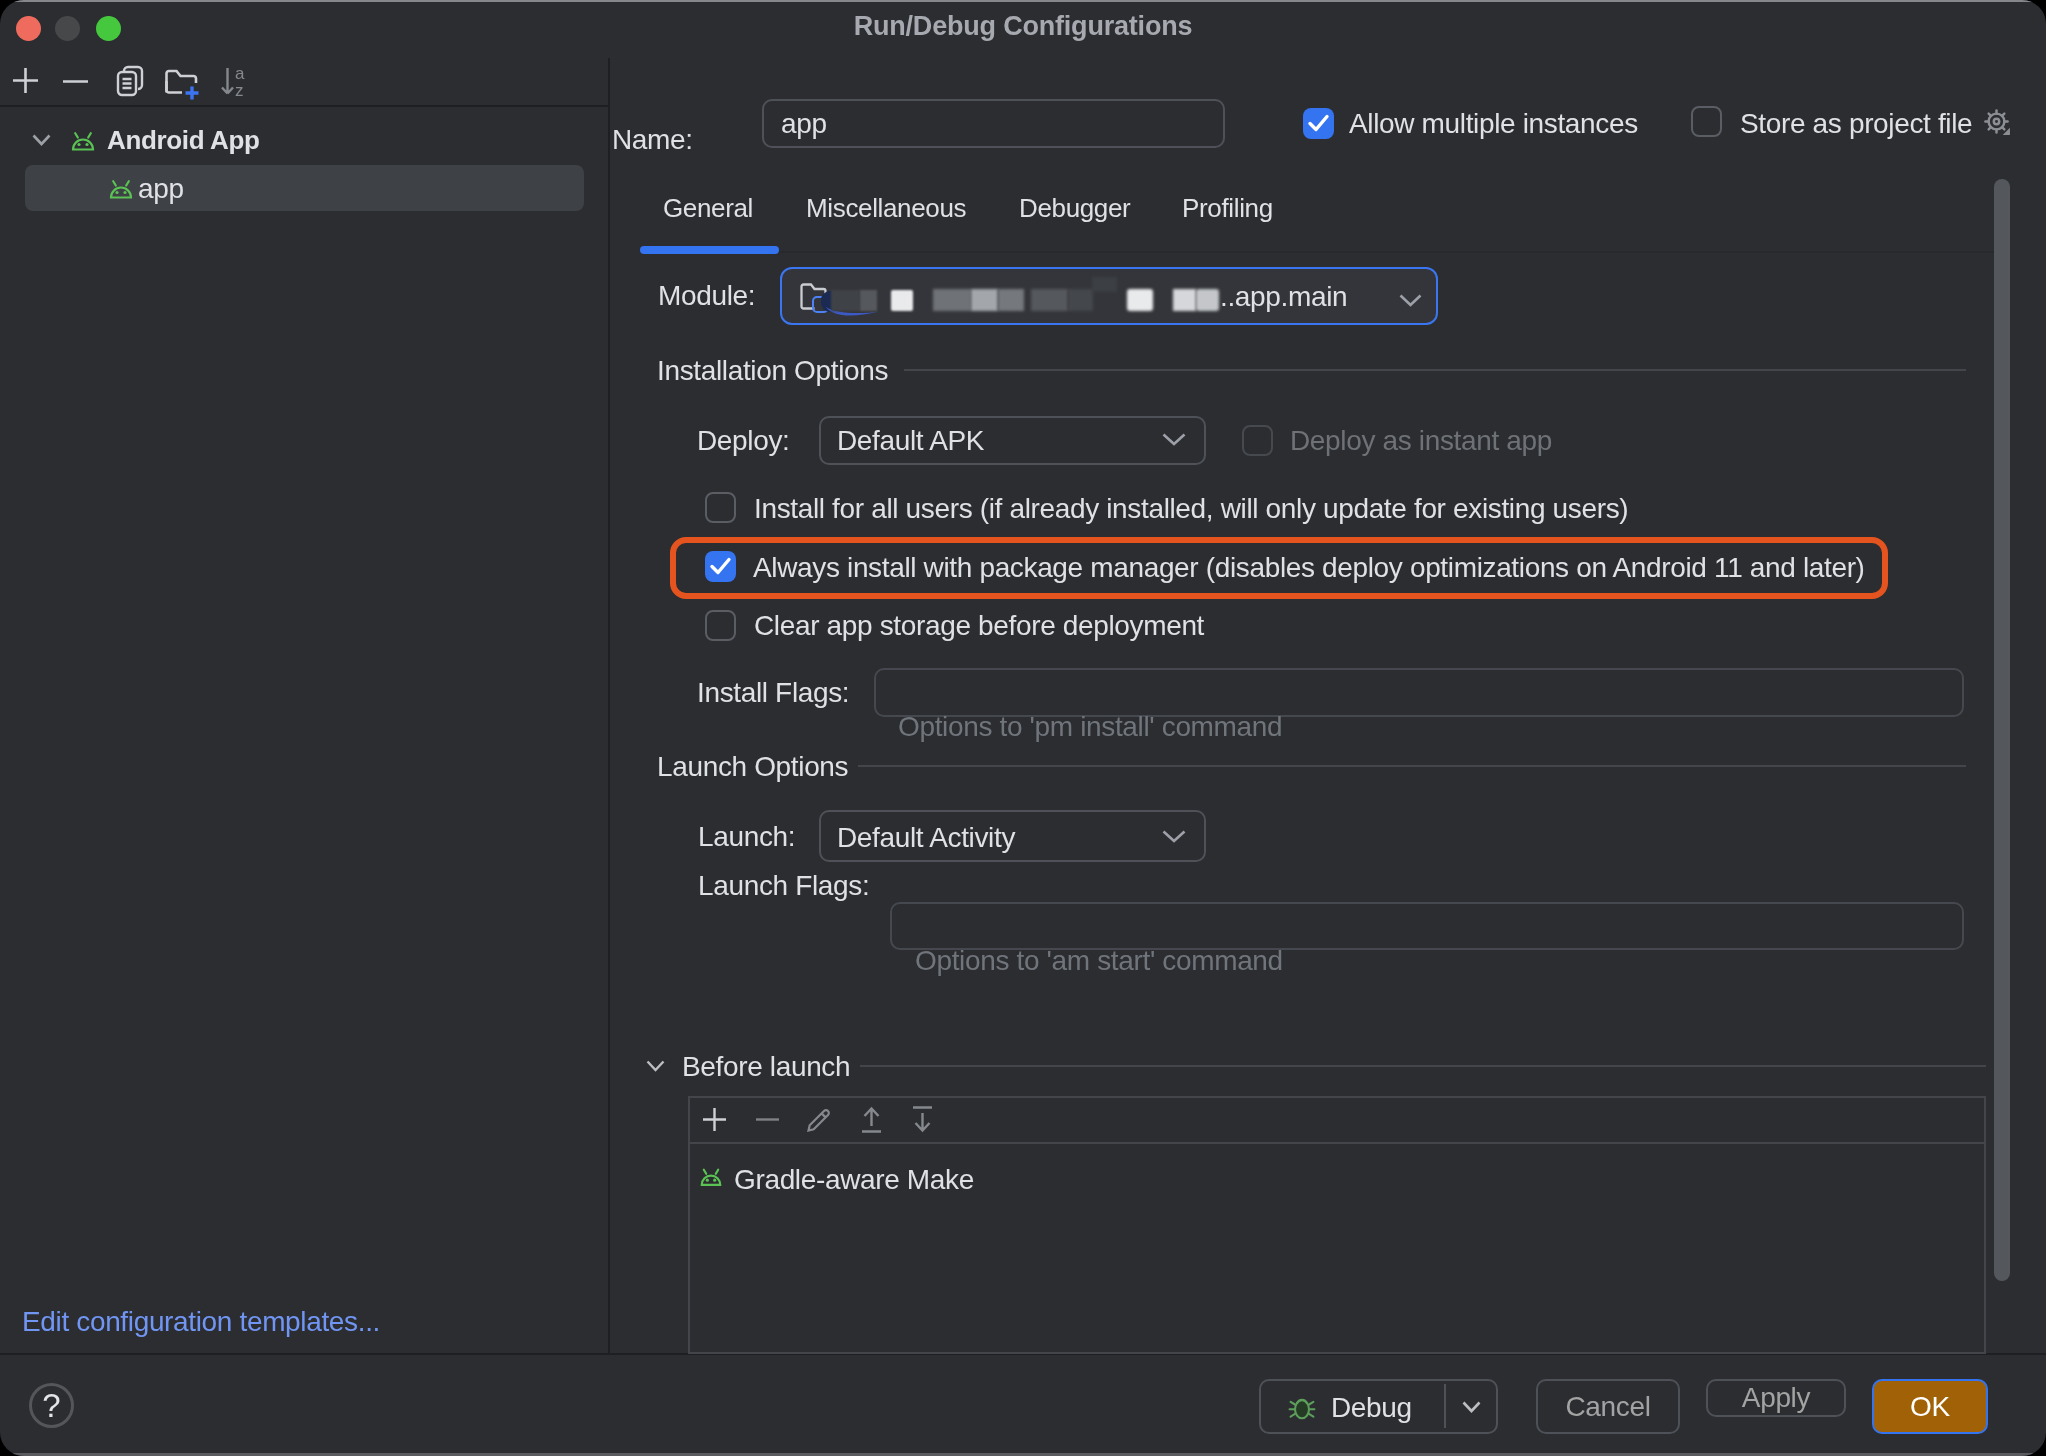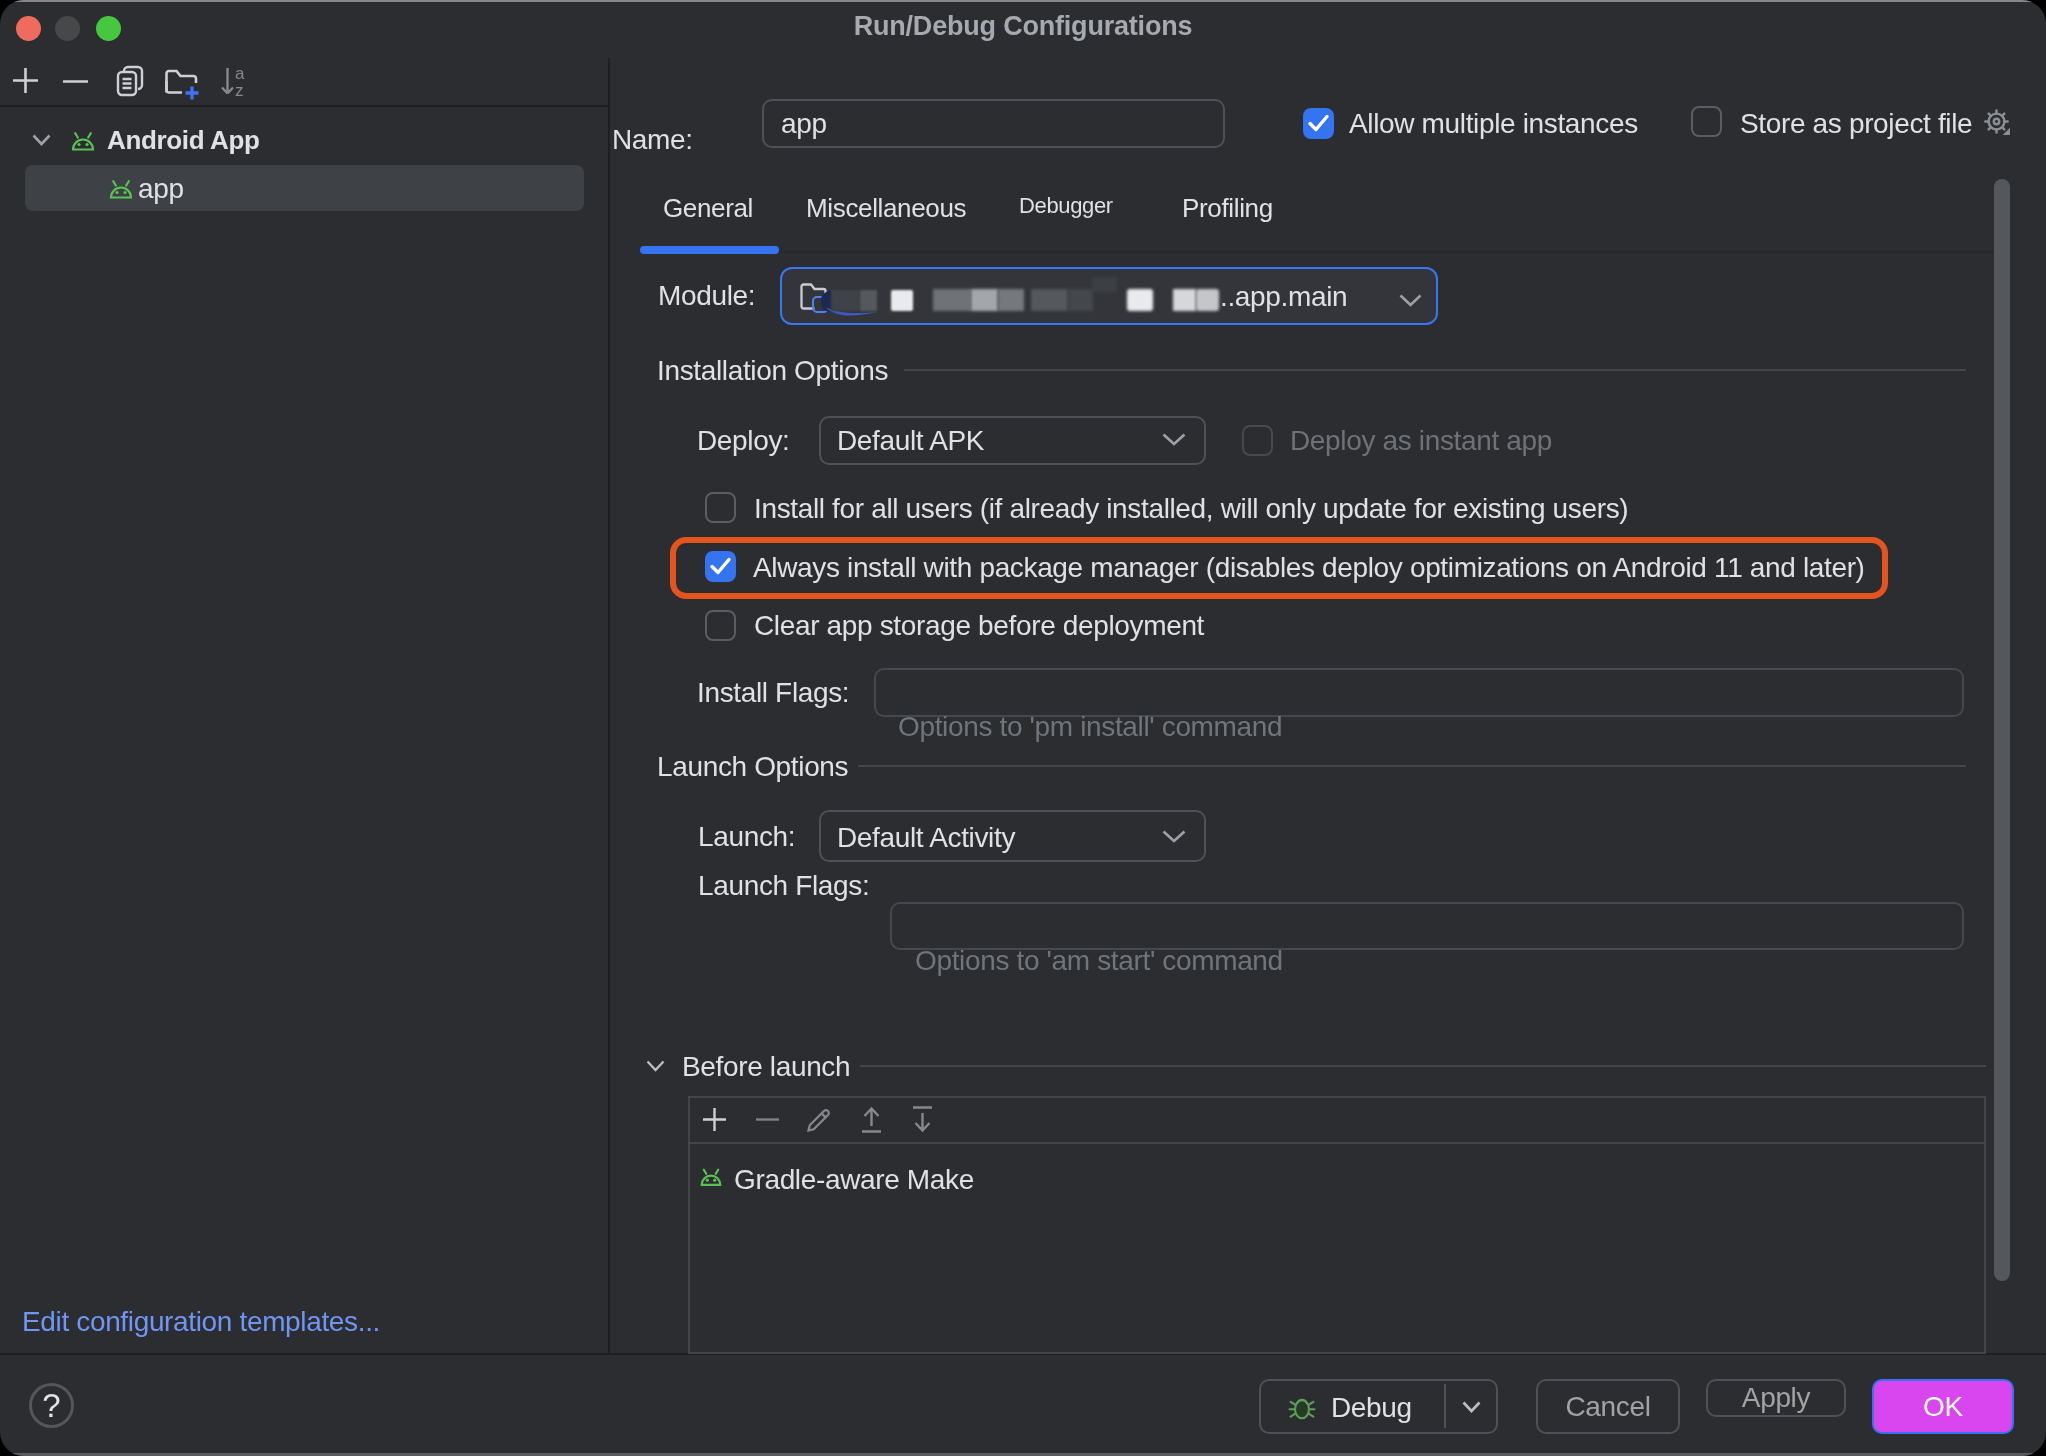--- a/index.html
+++ b/index.html
@@ -109,21 +109,21 @@
           <path d="M7.69 7.69 L5.92 5.92"></path>
           <path d="M7.69 16.31 L5.92 18.08"></path>
           <path d="M16.31 16.31 L18.08 18.08"></path>
         </g>
       </g>
       <path d="M16.8 22.4 L22.4 22.4 L22.4 16.8 Z" fill="#8B8E93"></path>
     </svg>
 
 <div class="txt" style="left:663px;top:193px;font-size:26px;">General</div>
 <div class="txt" style="left:806px;top:193px;font-size:26px;">Miscellaneous</div>
-<div class="txt" style="left:1019px;top:193px;font-size:22px;">Debugger</div>
+<div class="txt" style="left:1019px;top:193px;font-size:26px;">Debugger</div>
 <div class="txt" style="left:1182px;top:193px;font-size:26px;">Profiling</div>
 <div class="abs" style="left:640px;top:251px;width:1356px;height:2px;background:#27292C;"></div>
 <div class="abs" style="left:640px;top:246px;width:139px;height:8px;border-radius:4px;background:#3574F0;"></div>
 
 <div class="lbl" style="left:658px;top:280px;">Module:</div>
 <div class="abs" style="left:780px;top:267px;width:658px;height:58px;border:2.5px solid #3B76F2;border-radius:12px;box-sizing:border-box;background:#33353A;"></div>
 <svg style="left:800px;top:283px;" width="28" height="27" viewBox="0 0 28 27" fill="none" stroke="#C9CCD1" stroke-width="2.3">
       <path d="M14.5 25.5 H3.5 a2 2 0 0 1 -2-2 V3.5 a2 2 0 0 1 2-2 h7.5 l3.5 4.5 h9 a2 2 0 0 1 2 2 V11"></path>
     </svg>
 <div class="abs" style="left:812px;top:296px;width:17px;height:17px;border:2.5px solid #4C82F5;border-radius:5px;box-sizing:border-box;"></div>
@@ -224,16 +224,16 @@
       <path d="M9.2 10 a5.2 5.2 0 0 1 9.6 0"></path>
       <path d="M7 11.5 L2.6 8.8M6.8 16.2 H1.6M7 20.9 L2.6 23.6M21 11.5 L25.4 8.8M21.2 16.2 H26.4M21 20.9 L25.4 23.6"></path>
     </svg>
 <div class="txt" style="left:1331px;top:1392px;">Debug</div>
 <div class="abs" style="left:1444px;top:1384px;width:2px;height:44px;background:#4E5157;"></div>
 <svg style="left:1462px;top:1401px;" width="19" height="12" viewBox="0 0 19 12" fill="none" stroke="#BCBEC3" stroke-width="2.6">
       <path d="M1.5 1.5 L9.5 10 L17.5 1.5"></path>
     </svg>
 <div class="btn" style="left:1536px;top:1379px;width:144px;height:55px;">Cancel</div>
 <div class="btn" style="left:1706px;top:1379px;width:140px;height:38px;">Apply</div>
-<div class="btn" style="left:1872px;top:1379px;width:142px;height:55px;background:#d946ef;border-color:#3574F0;color:#fff;">OK</div>
+<div class="btn" style="left:1872px;top:1379px;width:116px;height:55px;background:#a16207;border-color:#3574F0;color:#fff;">OK</div>
 
 <div class="abs" style="left:1994px;top:179px;width:16px;height:1102px;border-radius:8px;background:#54575C;"></div>
 </div>
 
 </body></html>

